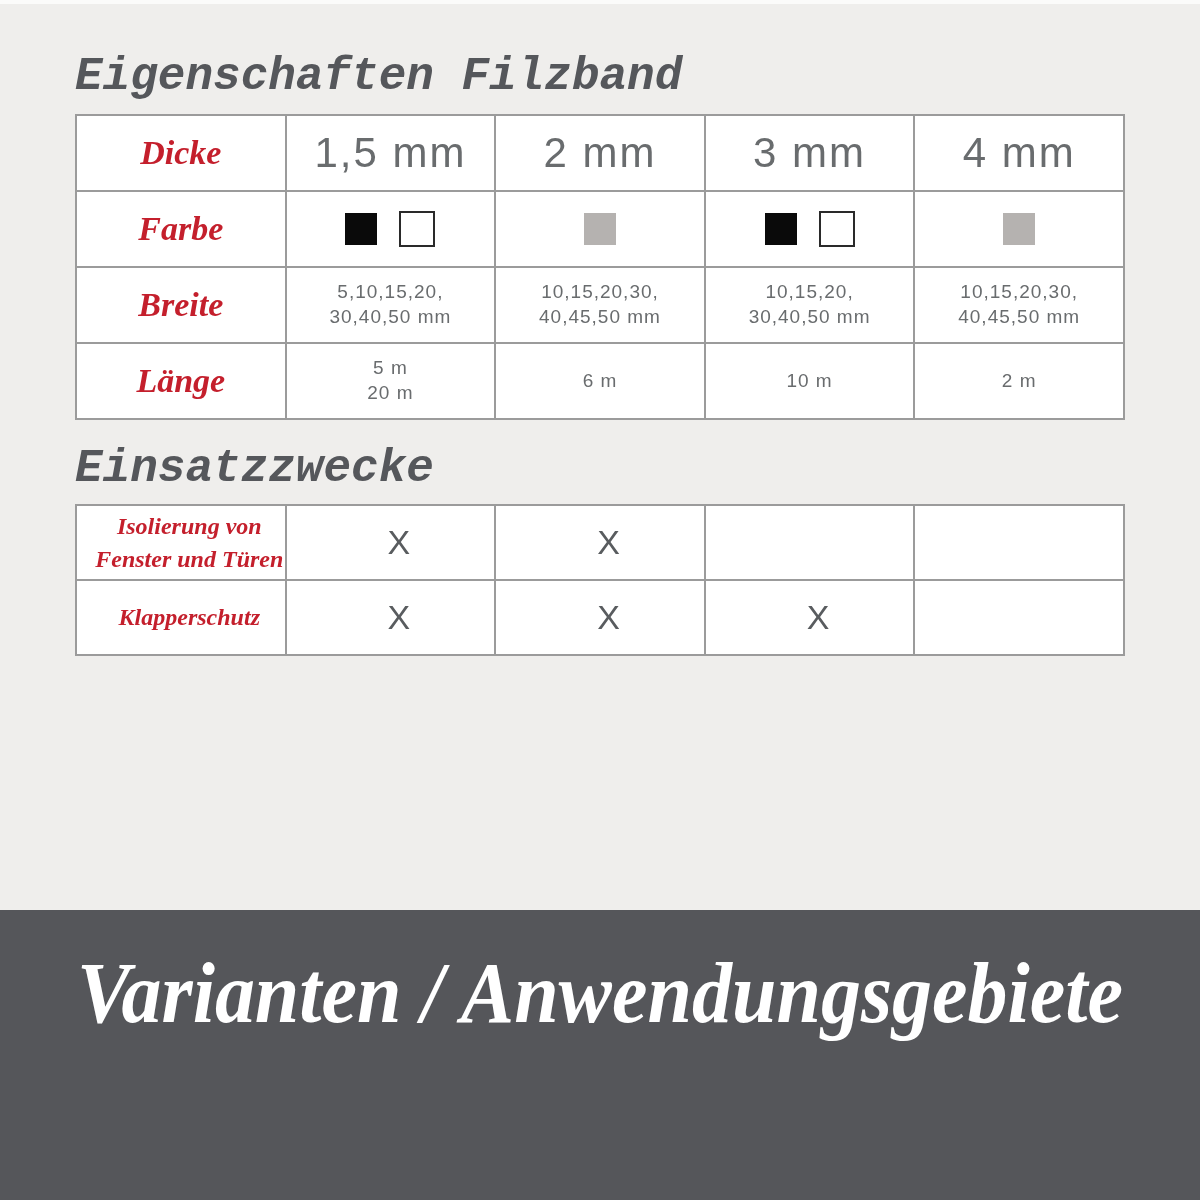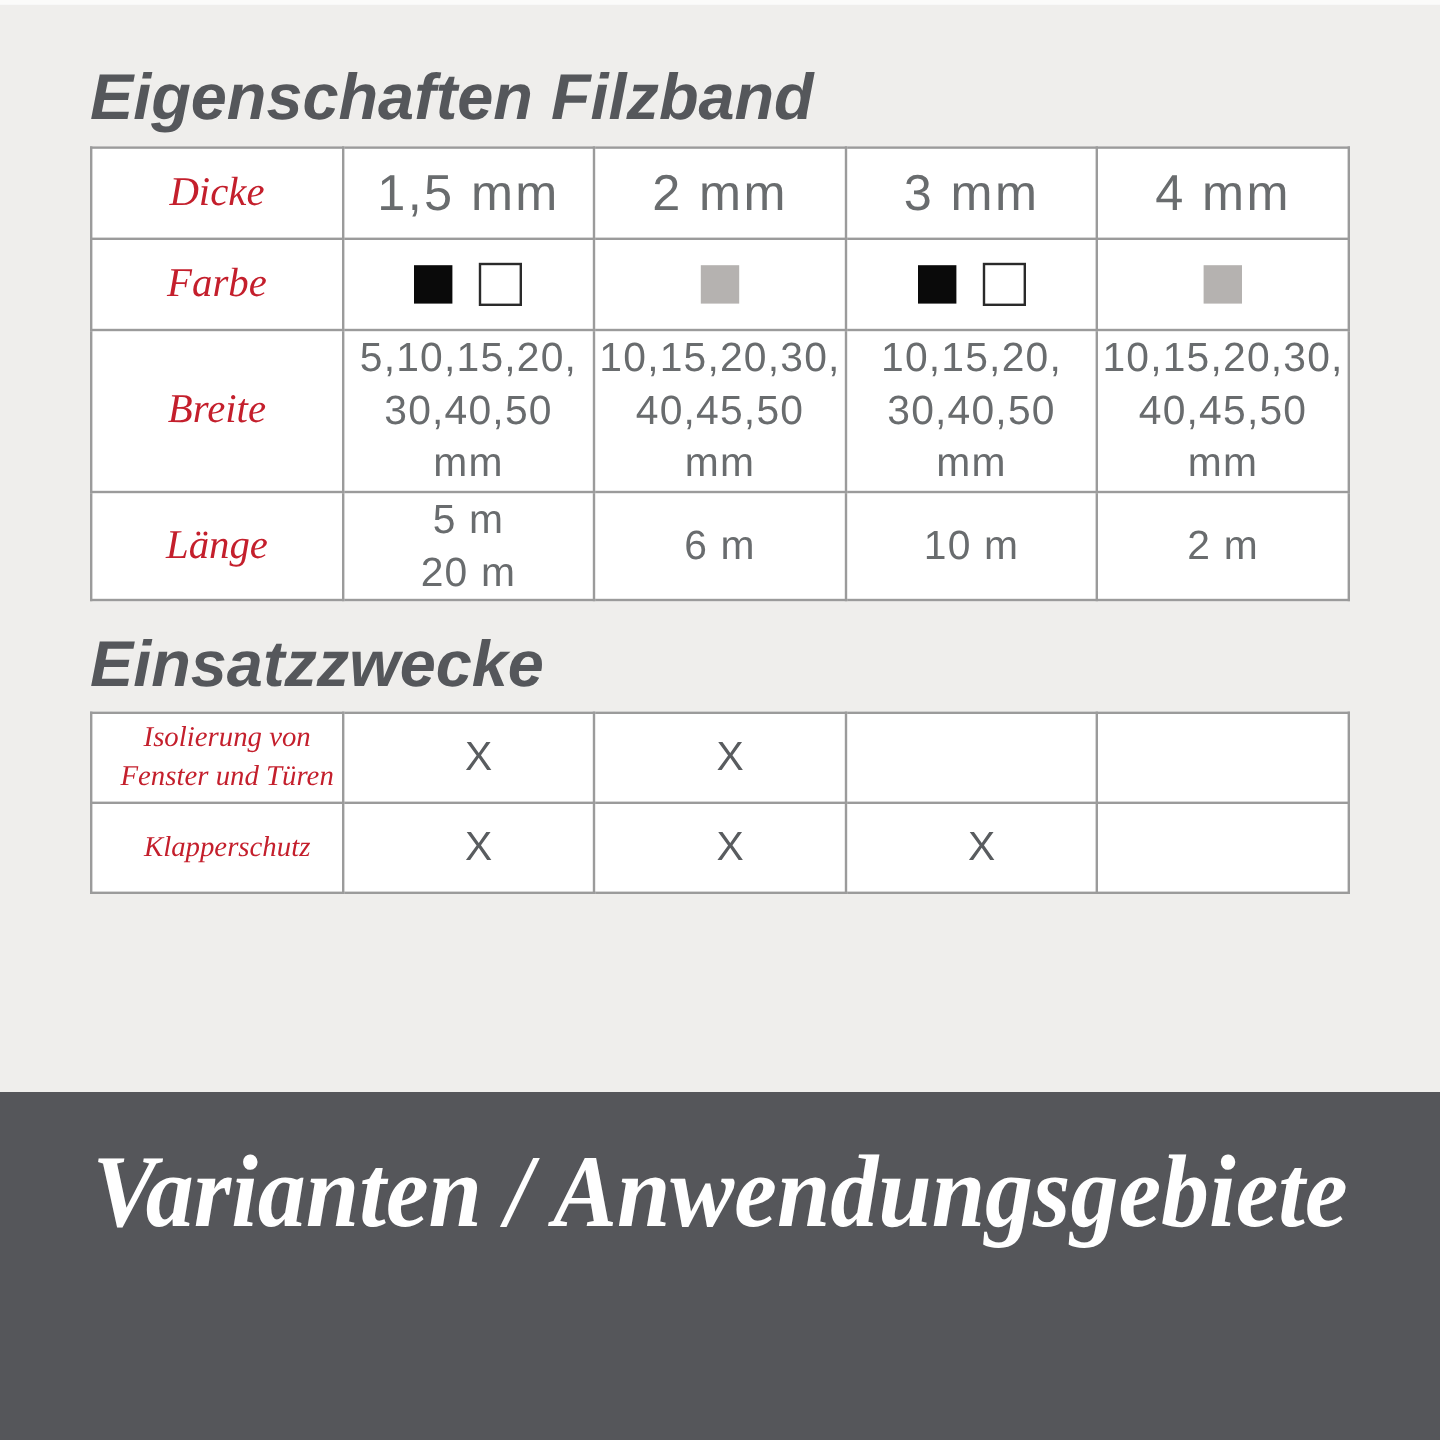--- a/index.html
+++ b/index.html
@@ -18,23 +18,23 @@
   body{
     width:1200px;height:1200px;
     background:var(--page-background);
     position:relative;
     overflow:hidden;
     font-family:"Liberation Sans","DejaVu Sans",sans-serif;
   }
   .top-strip{height:4px;background:#fbfbfa;}
   .content{padding:0 72px 0 75px;}
   .section-title{
-    font-family:Liberation Sans, sans-serif;
+    font-family:Liberation Mono, monospace;
     font-style:italic;font-weight:bold;
-    font-size:54px;line-height:1.0;
+    font-size:46px;line-height:1.0;
     color:var(--heading-grey);
     margin:50px 0 14px 0;
     letter-spacing:0px;
   }
   .section-title.second{margin:26px 0 12px 0;}
   table{
     border-collapse:collapse;
     width:1050px;
     background:#ffffff;
     border:2px solid var(--border-grey);
@@ -43,37 +43,37 @@
   td{
     border:2px solid #9b9b9b;
     text-align:center;
     vertical-align:middle;
     padding:0;
   }
   .props-table td{height:74px;}
   .usage-table td{height:73px;padding-left:17px;}
   .label-cell{
     font-family:"Liberation Serif","DejaVu Serif",serif;
-    font-style:italic;font-weight:normal;
+    font-style:italic;font-weight:bold;
     color:var(--accent-red);
     font-size:34px;
     text-align:center;
   }
   .usage-table .label-cell{
     font-size:24px;
     line-height:1.35;
     white-space:pre-line;
   }
   .value-cell{
     color:var(--value-grey);
     font-size:42px;
     letter-spacing:2px;
   }
   .value-cell.small{
-    font-size:34px;
+    font-size:19px;
     letter-spacing:1px;
     line-height:1.3;
     white-space:pre-line;
   }
   .mark-cell{
     color:var(--x-grey);
     font-size:34px;
     letter-spacing:0;
   }
   .swatches{display:flex;justify-content:center;align-items:center;gap:22px;}

